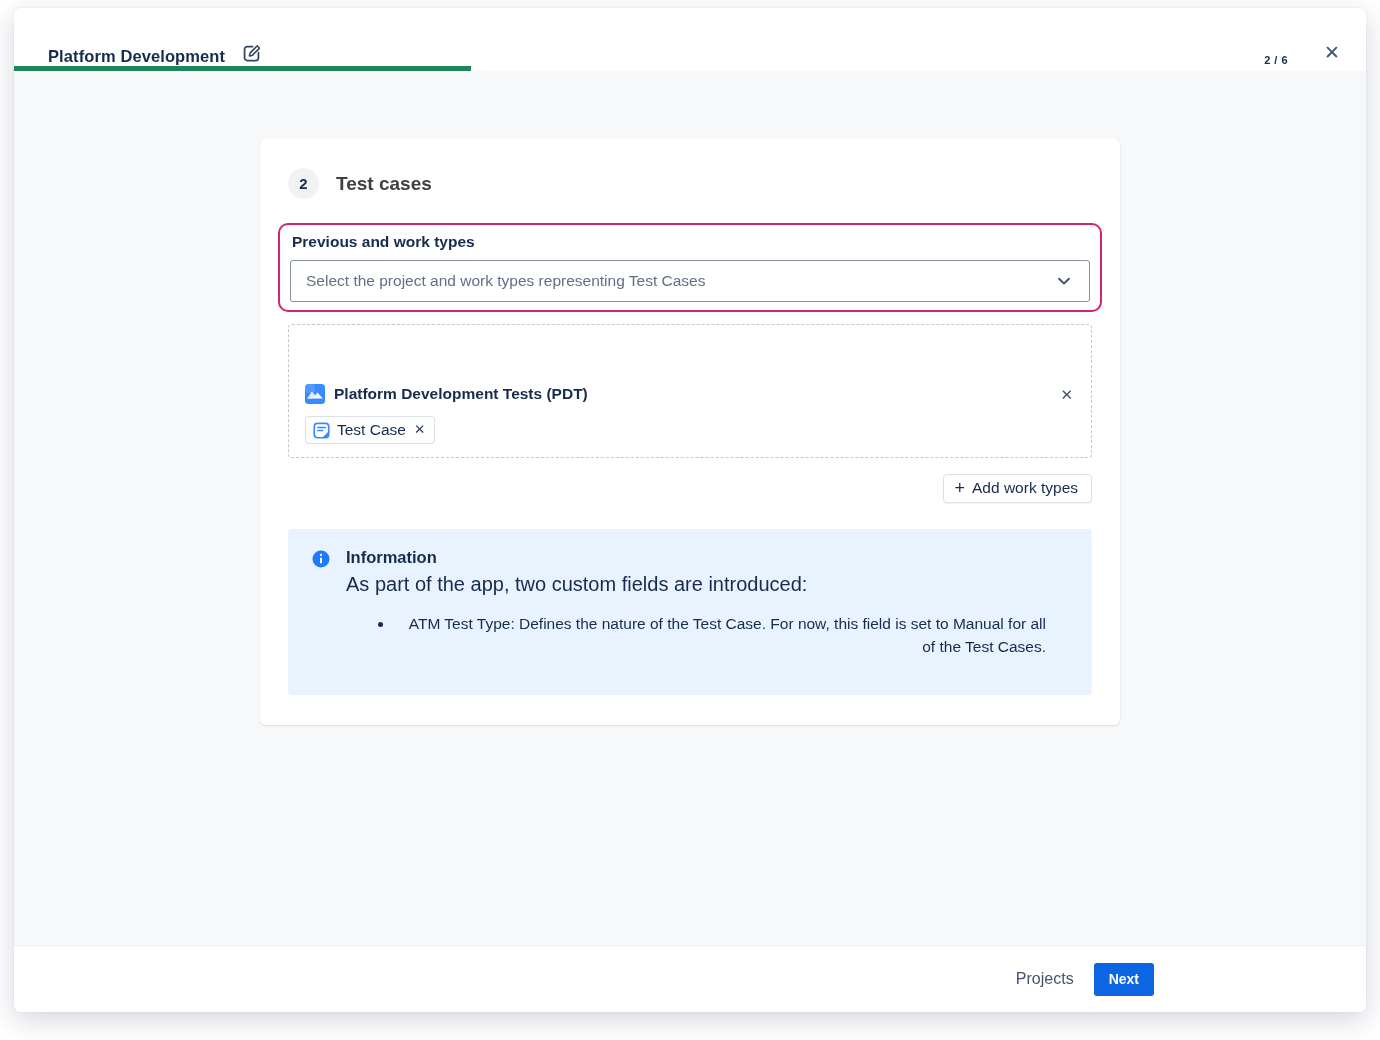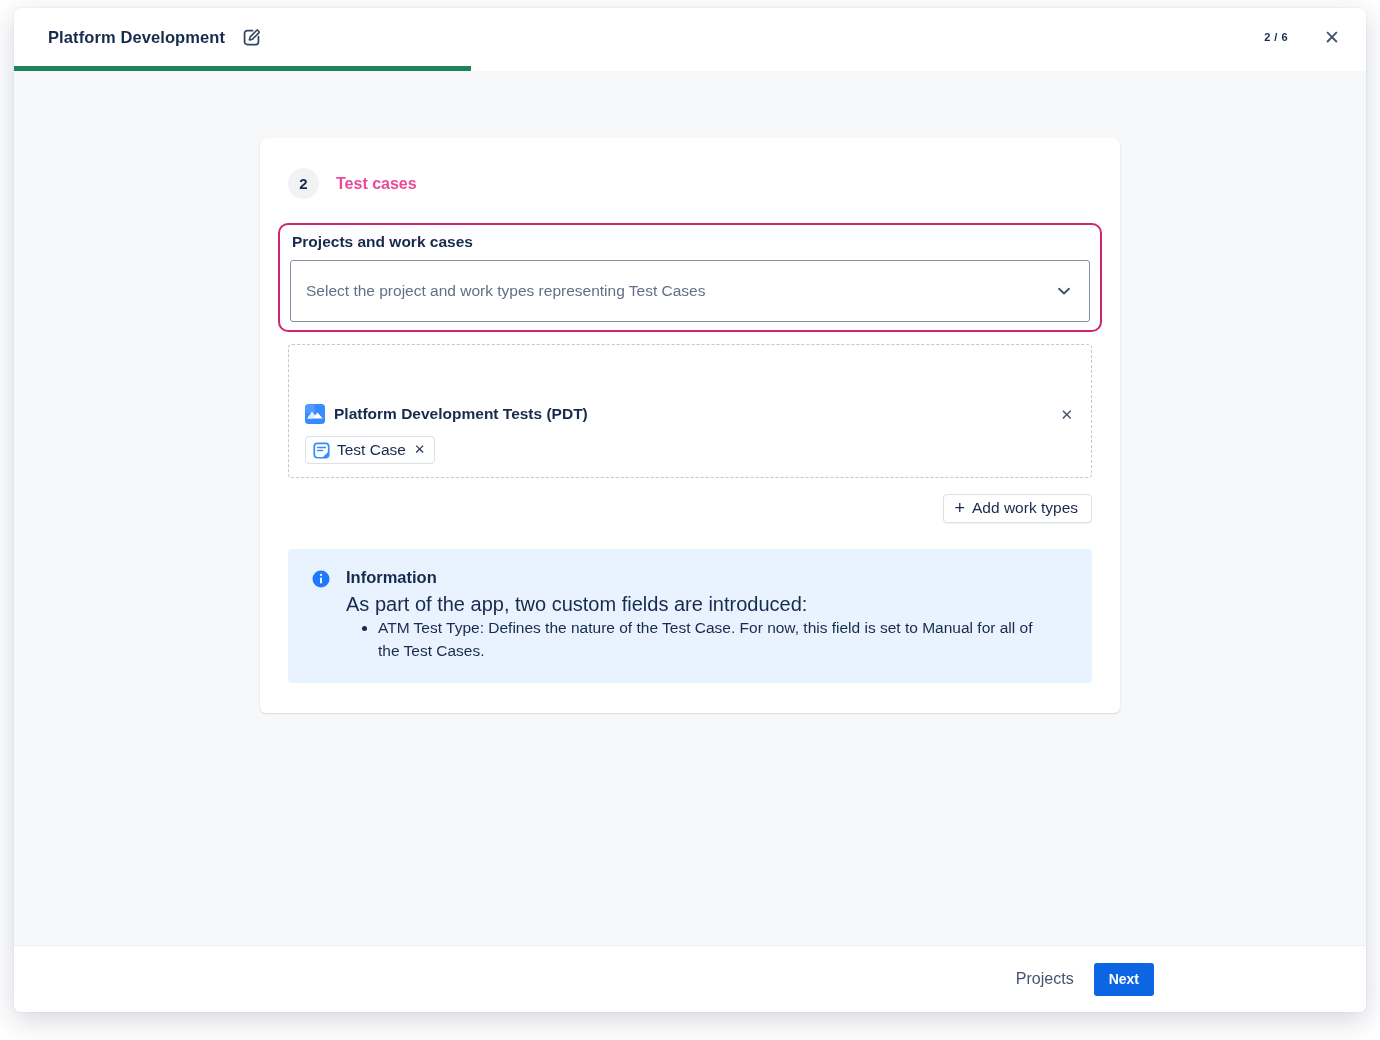--- a/index.html
+++ b/index.html
@@ -22,21 +22,21 @@
     display: flex;
     flex-direction: column;
     overflow: hidden;
   }
 
   
   .modal-header {
     height: 58px;
     background: #ffffff;
     display: flex;
-    align-items: center;
+    align-items: flex-end;
     padding: 0 20px 0 34px;
     flex: 0 0 auto;
   }
   .modal-title {
     font-size: 16.5px;
     font-weight: 700;
     color: #172b4d;
     letter-spacing: 0.1px;
   }
   .edit-btn {
@@ -97,41 +97,41 @@
   .step-number {
     width: 31px; height: 31px;
     border-radius: 50%;
     background: #f1f2f4;
     color: #172b4d;
     font-size: 15px;
     font-weight: 700;
     display: flex; align-items: center; justify-content: center;
   }
   .step-title {
-    font-size: 16px;
+    font-size: 19px;
     font-weight: 600;
-    color: #ec4899;
+    color: #404040;
   }
 
   
   .spotlight {
     margin: 24px -10px 0 -10px;
     border: 2px solid #d0256f;
     border-radius: 10px;
     padding: 7px 10px 8px 10px;
   }
   .field-label {
     font-size: 15.5px;
     font-weight: 600;
     color: #172b4d;
     padding: 1px 0 0 2px;
     margin-bottom: 9px;
   }
   .select-box {
-    height: 62px;
+    height: 42px;
     background: #ffffff;
     border: 1px solid #8590a2;
     border-radius: 3px;
     display: flex;
     align-items: center;
     padding: 0 16px 0 15px;
     cursor: pointer;
   }
   .select-placeholder {
     font-size: 15.5px;
@@ -230,23 +230,24 @@
     font-weight: 700;
     color: #172b4d;
   }
   .info-intro {
     margin-top: 6px;
     font-size: 20px;
     color: #172b4d;
     line-height: 23px;
   }
   .info-list {
-    margin: 0;
+    margin: 16px;
     padding-left: 32px;
     max-width: 712px;
+    text-align: right;
   }
   .info-list li {
     font-size: 15.5px;
     color: #172b4d;
     line-height: 23px;
   }
 
   
   .modal-footer {
     height: 67px;
@@ -306,21 +307,21 @@
 
   <div class="modal-body">
     <div class="card">
 
       <div class="step-header">
         <div class="step-number">2</div>
         <div class="step-title">Test cases</div>
       </div>
 
       <div class="spotlight">
-        <div class="field-label">Projects and work cases</div>
+        <div class="field-label">Previous and work types</div>
         <div class="select-box">
           <span class="select-placeholder">Select the project and work types representing Test Cases</span>
           <span style="display:flex">
             <svg width="18" height="18" viewBox="0 0 16 16" fill="none">
               <path d="M3.6 6l4.4 4.2L12.4 6" stroke="#44546f" stroke-width="1.7" stroke-linecap="round" stroke-linejoin="round"></path>
             </svg>
           </span>
         </div>
       </div>
 

